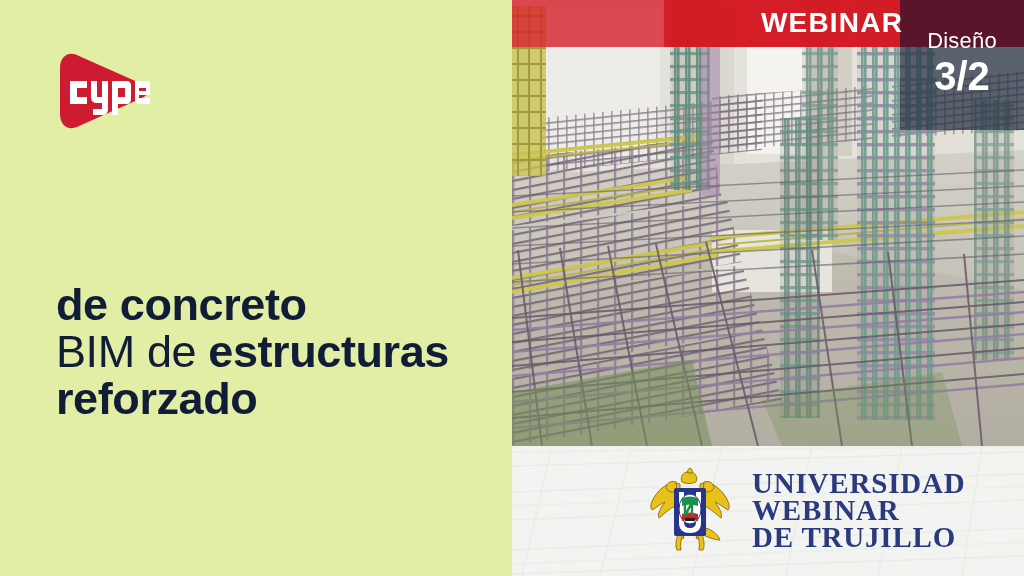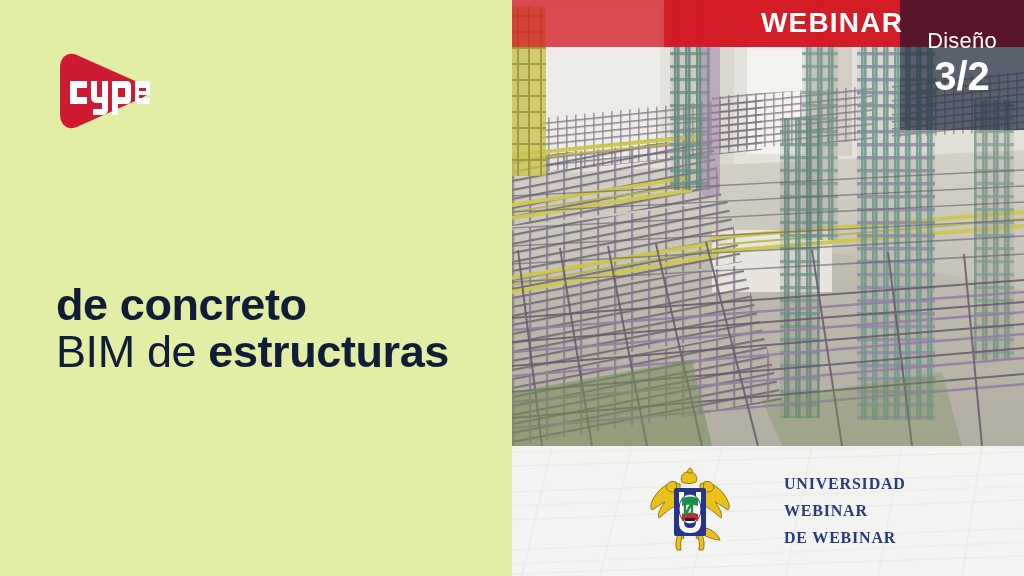--- a/index.html
+++ b/index.html
@@ -172,24 +172,23 @@
     display: flex;
     align-items: center;
     gap: 14px;
   }
   .unt-crest { width: 96px; height: 96px; }
   .unt-crest svg { display: block; }
   .unt-name {
     font-family: "Liberation Serif", serif;
     color: #2a3a7e;
     font-weight: 700;
-    font-size: 16px;
+    font-size: 29px;
     line-height: 27px;
     letter-spacing: 0.8px;
-    margin-left: 32px;
   }
 </style>
 </head>
 <body>
 
 <div class="poster">
 
   <div class="left-panel">
 
     <div class="brand-logo">
@@ -205,20 +204,21 @@
           <path d="M60 31 h15 q4 0 4 5 v13 q0 5 -4 5 h-9 v11 h-6 z m6 7 v9 h7 v-9 z"></path>
 
           <path d="M83 31 h12 q4 0 4 5 v9 h-12 v3 h12 v6 h-12 q-4 0 -4 -5 z m4 7 v3 h7 v-3 z"></path>
         </g>
       </svg>
     </div>
 
     <div class="title-block">
       <div class="title-line"><b>de concreto</b></div>
       <div class="title-line"><span>BIM de </span><b>estructuras</b></div>
+      <div class="title-line"><b>reforzado</b></div>
     </div>
   </div>
 
   <div class="right-panel">
 
     <div class="render-stage">
       <svg width="512" height="446" viewBox="0 0 512 446" xmlns="http://www.w3.org/2000/svg">
         <defs>
           <linearGradient id="wallg" x1="0" y1="0" x2="0" y2="1">
             <stop offset="0%" stop-color="#f6f6f2"></stop>
@@ -446,19 +446,19 @@
             <ellipse cx="48" cy="47" rx="11" ry="15" fill="#FFFFFF" stroke="#27348B" stroke-width="1"></ellipse>
             <path d="M40 36 q8 -3 16 0 l0 8 q-8 -3 -16 0 Z" fill="#1E8E4A"></path>
             <path d="M40 52 q8 -3 16 0 l0 7 q-8 -3 -16 0 Z" fill="#CE2030"></path>
             <path d="M43 40 L43 54 L50 40 L50 54" stroke="#1E8E4A" stroke-width="2.4" fill="none"></path>
             <rect x="43" y="56" width="10" height="3" fill="#222"></rect>
           </svg>
         </div>
         <div class="unt-name">
           <div>UNIVERSIDAD</div>
           <div>WEBINAR</div>
-          <div>DE WEBINAR</div>
+          <div>DE TRUJILLO</div>
         </div>
       </div>
     </div>
 
   </div>
 </div>
 
 </body></html>

